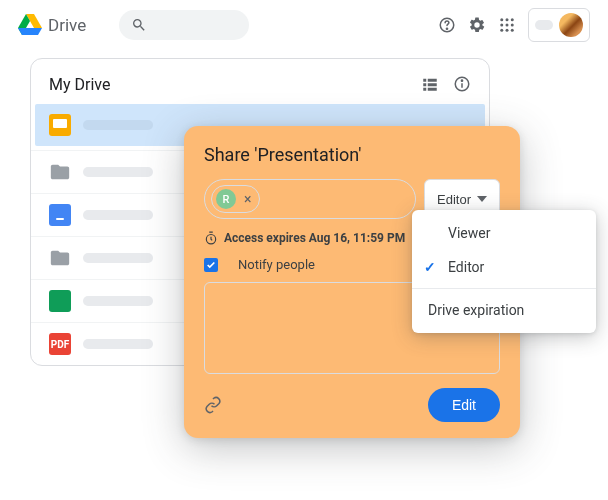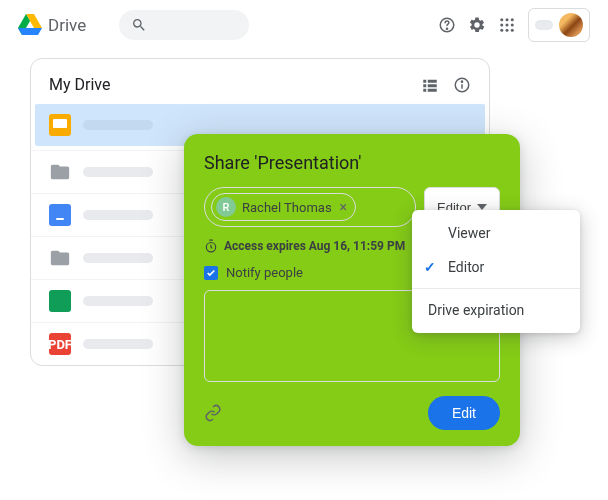--- a/index.html
+++ b/index.html
@@ -11,60 +11,60 @@
 .logo-text { font-size: 17px; color: #5f6368; font-weight: 400; }
 .search-bar { margin-left: 32px; width: 130px; height: 30px; background: #f1f3f4; border-radius: 22px; display: flex; align-items: center; padding: 0 12px; }
 .header-right { margin-left: auto; display: flex; align-items: center; gap: 12px; }
 .header-icon { width: 18px; height: 18px; display: flex; align-items: center; justify-content: center; color: #5f6368; }
 .avatar-box { border: 1px solid #dadce0; border-radius: 6px; padding: 4px 6px; display: flex; align-items: center; gap: 6px; }
 .avatar-pill { width: 18px; height: 10px; background: #e8eaed; border-radius: 5px; }
 .avatar { width: 24px; height: 24px; border-radius: 50%; background: linear-gradient(135deg, #f4b860 30%, #8b4513 55%, #d89050 80%); }
 
 
 .drive-window { position: absolute; left: 30px; top: 58px; width: 460px; background: #fff; border: 1px solid #dadce0; border-radius: 12px; padding: 16px 0 0 0; }
-.drive-header { display: flex; align-items: flex-end; padding: 0 18px 10px 18px; }
+.drive-header { display: flex; align-items: flex-start; padding: 0 18px 10px 18px; }
 .drive-title { font-size: 16px; color: #202124; }
 .drive-header-icons { margin-left: auto; display: flex; gap: 14px; }
 .drive-header-icons svg { color: #5f6368; }
 .file-list { }
 .file-row { display: flex; align-items: center; padding: 10px 18px; gap: 12px; border-top: 1px solid #f1f3f4; }
 .file-row.selected { background: #cfe5fb; border-top: none; border-radius: 2px; margin: 0 4px 4px 4px; padding: 10px 14px; }
 .file-icon { width: 22px; height: 22px; display: flex; align-items: center; justify-content: center; flex-shrink: 0; }
 .file-placeholder { width: 70px; height: 10px; background: #e8eaed; border-radius: 5px; }
 .file-row.selected .file-placeholder { background: #c3d9ef; }
 .file-icon.slides { background: #f9ab00; border-radius: 3px; position: relative; }
 .file-icon.slides::after { content: ''; position: absolute; inset: 5px 4px 8px 4px; background: #fff; border-radius: 1px; }
 .file-icon.folder svg { fill: #5f6368; }
 .file-icon.docs { background: #4285f4; border-radius: 3px; display: flex; flex-direction: column; justify-content: center; gap: 2px; padding: 4px; }
 .file-icon.docs span { height: 2px; background: #fff; border-radius: 1px; }
 .file-icon.docs span:last-child { width: 60%; }
 .file-icon.sheets { background: #0f9d58; border-radius: 3px; display: grid; grid-template-columns: 1fr 1fr; grid-template-rows: 1fr 1fr; gap: 2px; padding: 4px; }
 .file-icon.sheets span { background: #fff; border-radius: 1px; }
-.file-icon.pdf { background: #ea4335; border-radius: 3px; display: flex; align-items: center; justify-content: center; color: #fff; font-size: 13px; font-weight: 700; }
-
-
-.share-dialog { position: absolute; left: 184px; top: 134px; width: 336px; background: #84cc16; border-radius: 14px; box-shadow: 0 10px 40px rgba(60,64,67,0.3), 0 2px 8px rgba(60,64,67,0.15); padding: 18px 20px 16px 20px; }
+.file-icon.pdf { background: #ea4335; border-radius: 3px; display: flex; align-items: center; justify-content: center; color: #fff; font-size: 10px; font-weight: 700; }
+
+
+.share-dialog { position: absolute; left: 184px; top: 126px; width: 336px; background: #fdba74; border-radius: 14px; box-shadow: 0 10px 40px rgba(60,64,67,0.3), 0 2px 8px rgba(60,64,67,0.15); padding: 18px 20px 16px 20px; }
 .share-title { font-size: 18px; color: #202124; margin-bottom: 14px; }
 .share-row1 { display: flex; gap: 8px; margin-bottom: 12px; }
 .people-field { flex: 1; border: 1px solid #dadce0; border-radius: 22px; padding: 5px 6px; display: flex; align-items: center; }
 .chip { display: flex; align-items: center; gap: 6px; border: 1px solid #dadce0; border-radius: 16px; padding: 3px 8px 3px 4px; }
 .chip-avatar { width: 20px; height: 20px; border-radius: 50%; background: #81c995; color: #fff; display: flex; align-items: center; justify-content: center; font-size: 11px; font-weight: 500; }
 .chip-name { font-size: 13px; color: #3c4043; }
 .chip-x { font-size: 14px; color: #5f6368; margin-left: 2px; cursor: pointer; }
 .role-button { border: 1px solid #dadce0; border-radius: 6px; padding: 8px 12px; display: flex; align-items: center; gap: 6px; font-size: 13px; color: #3c4043; cursor: pointer; background: #fff; }
 .expiration-row { display: flex; align-items: center; gap: 6px; font-size: 12px; color: #3c4043; margin-bottom: 12px; font-weight: bold; }
-.notify-row { display: flex; align-items: center; gap: 8px; font-size: 13px; color: #3c4043; margin-bottom: 10px; }
+.notify-row { display: flex; align-items: center; gap: 20px; font-size: 13px; color: #3c4043; margin-bottom: 10px; }
 .checkbox { width: 14px; height: 14px; background: #1a73e8; border-radius: 2px; display: flex; align-items: center; justify-content: center; color: #fff; }
 .message-box { width: 100%; height: 92px; border: 1px solid #dadce0; border-radius: 6px; margin-bottom: 14px; }
 .share-footer { display: flex; align-items: center; }
 .link-icon { color: #5f6368; }
 .send-btn { margin-left: auto; background: #1a73e8; color: #fff; border: none; border-radius: 22px; padding: 9px 24px; font-size: 14px; font-weight: 500; cursor: pointer; }
 
 
-.role-menu { position: absolute; left: 412px; top: 210px; width: 168px; background: #fff; border-radius: 6px; box-shadow: 0 4px 20px rgba(60,64,67,0.3), 0 1px 4px rgba(60,64,67,0.15); padding: 6px 0; }
+.role-menu { position: absolute; left: 412px; top: 210px; width: 184px; background: #fff; border-radius: 6px; box-shadow: 0 4px 20px rgba(60,64,67,0.3), 0 1px 4px rgba(60,64,67,0.15); padding: 6px 0; }
 .role-item { padding: 9px 16px 9px 36px; font-size: 14px; color: #3c4043; cursor: pointer; position: relative; }
 .role-item.selected::before { content: '✓'; position: absolute; left: 12px; color: #1a73e8; font-weight: 700; }
 .role-divider { height: 1px; background: #e8eaed; margin: 4px 0; }
 .role-item.edit-exp { padding-left: 16px; }
 </style>
 </head>
 <body>
 
 <div class="header">
   <div class="logo">
@@ -171,21 +171,20 @@
     </div>
   </div>
 </div>
 
 <div class="share-dialog">
   <div class="share-title">Share 'Presentation'</div>
   <div class="share-row1">
     <div class="people-field">
       <div class="chip">
         <div class="chip-avatar">R</div>
-        <div class="chip-name">Rachel Thomas</div>
         <div class="chip-x">×</div>
       </div>
     </div>
     <button class="role-button">
       <span>Editor</span>
       <svg width="10" height="6" viewBox="0 0 10 6">
           <path d="M0 0l5 6 5-6z" fill="#5f6368"></path>
         </svg>
     </button>
   </div>

